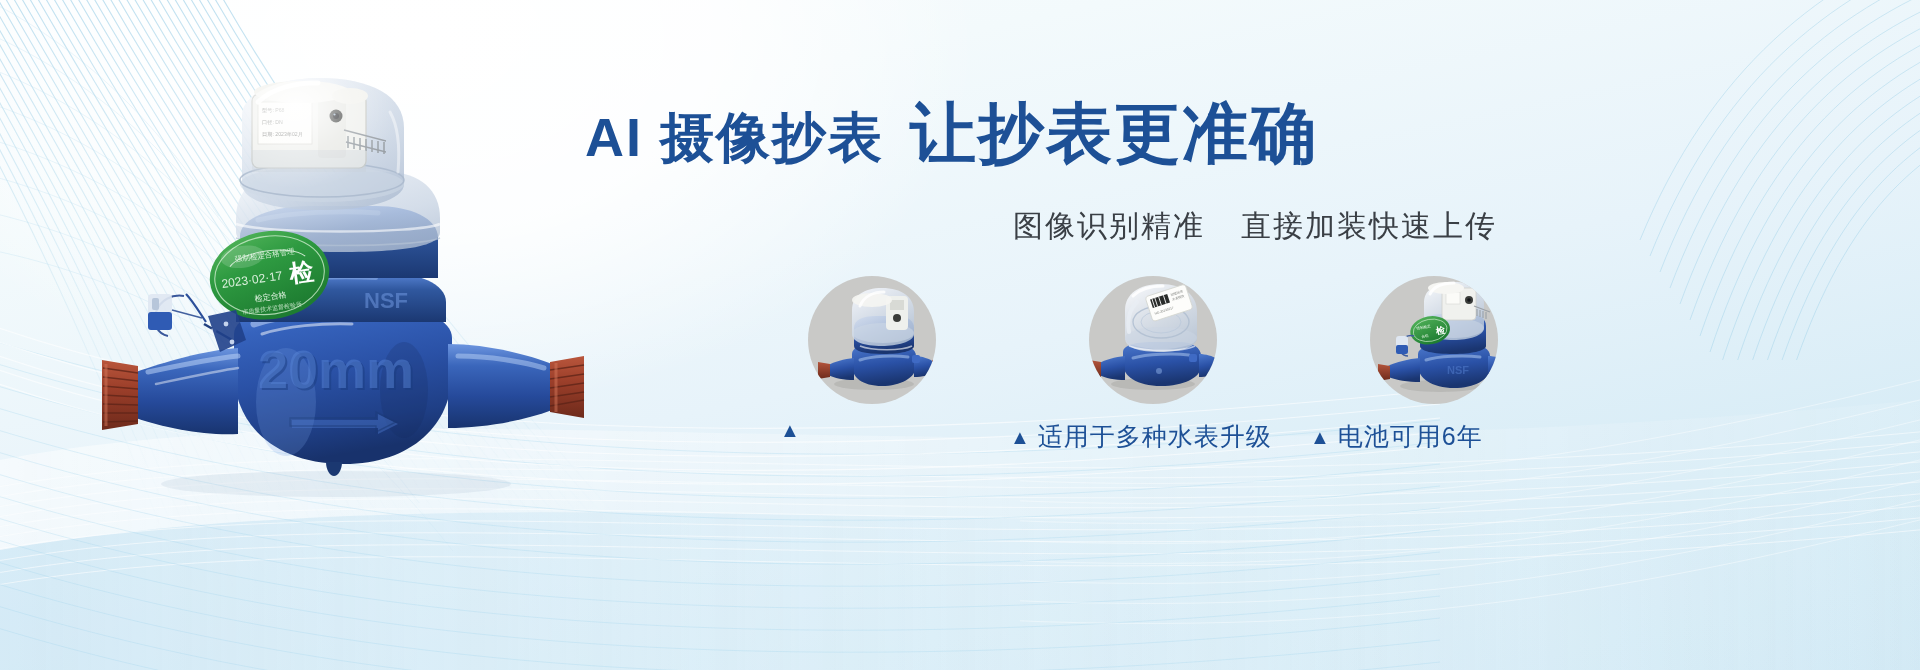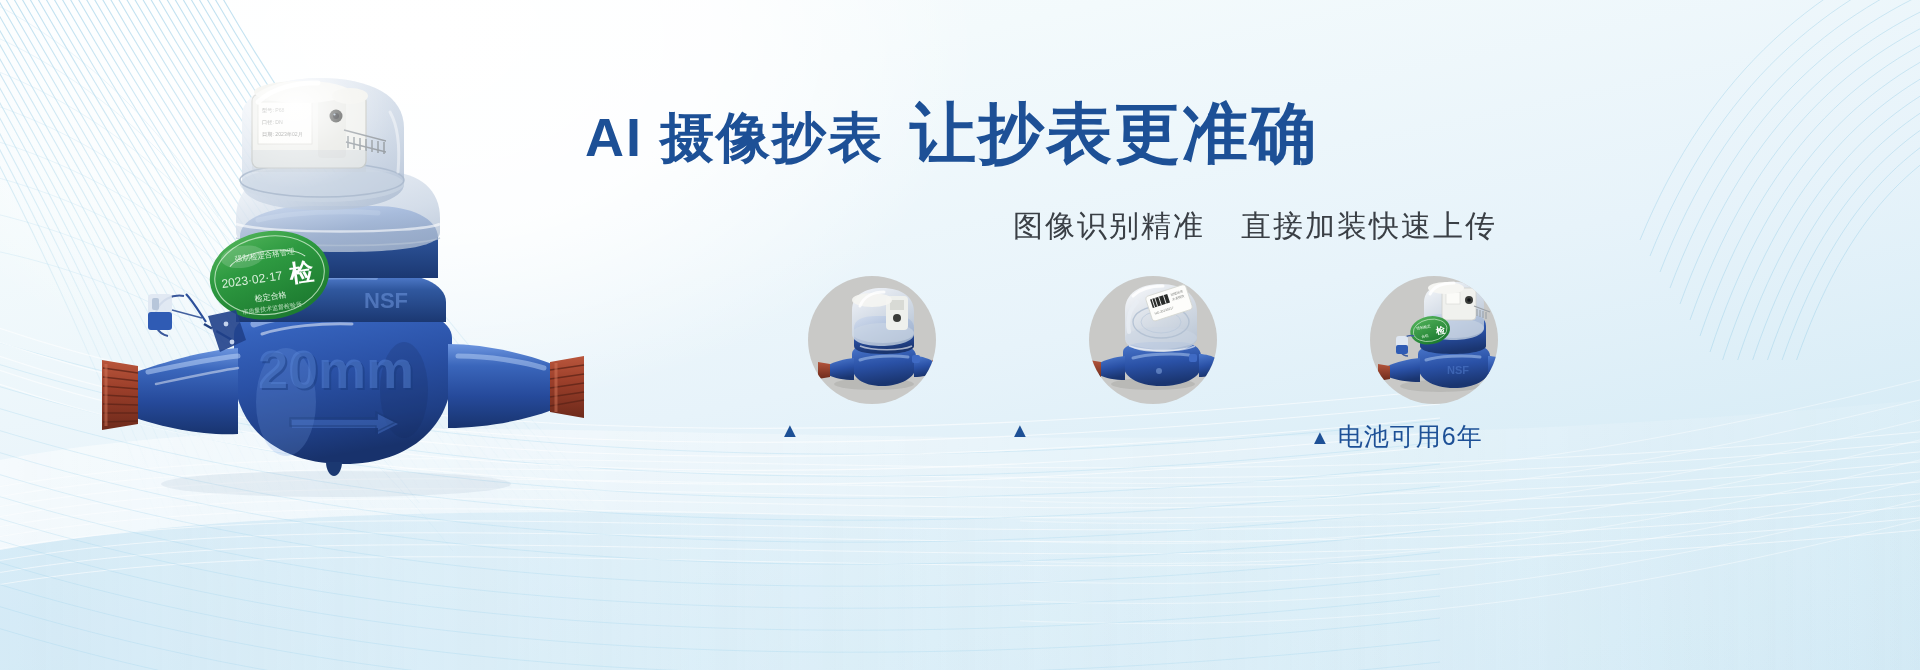--- a/index.html
+++ b/index.html
@@ -568,20 +568,21 @@
       </div>
     </div>
   </div>
 
   <div id="captions">
     <div class="caption" style="left:10px;">
       <span class="tri">▲</span>
     </div>
     <div class="caption" style="left:240px;">
       <span class="tri">▲</span>
+      <span>适用于多种水表升级</span>
     </div>
     <div class="caption" style="left:540px;">
       <span class="tri">▲</span>
       <span>电池可用6年</span>
     </div>
   </div>
 
 </div>
 
 </body></html>

